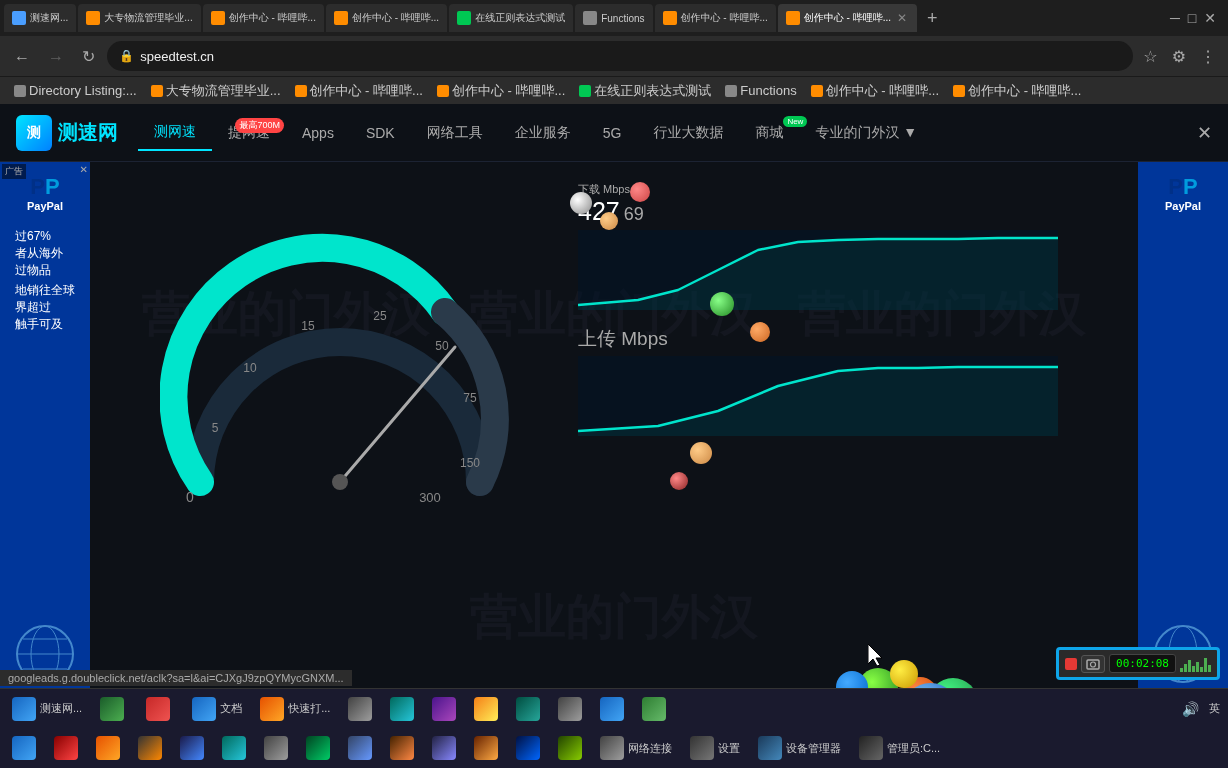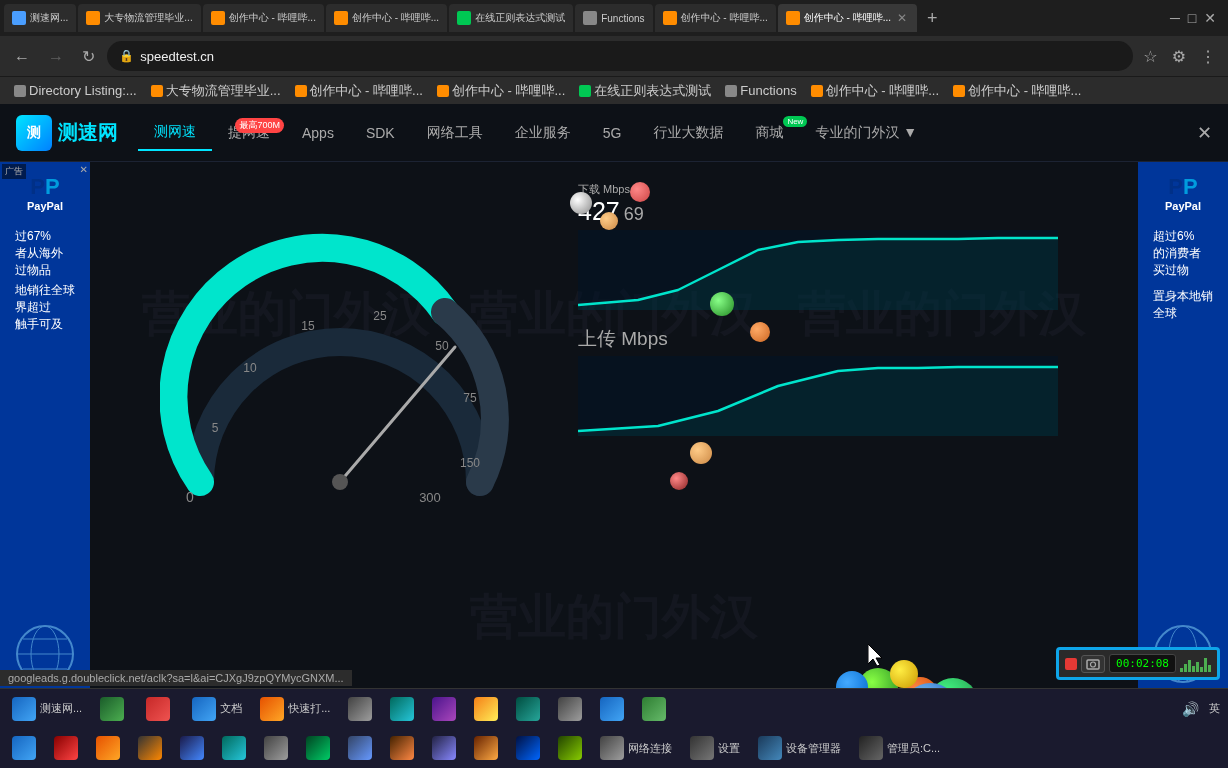--- a/index.html
+++ b/index.html
@@ -423,27 +423,20 @@
           </div>
         </div>
 
       </div>
 
       <div class="ad-right">
         <div class="paypal-logo">
           <span style="color:#003087;font-size:22px;font-weight:900;">P</span><span style="color:#009cde;font-size:22px;font-weight:900;">P</span>
           <div style="color:#fff;font-size:11px;">PayPal</div>
         </div>
-        <div class="ad-right-text">
-          <div>超过6%</div>
-          <div>的消费者</div>
-          <div>买过物</div>
-          <div style="margin-top:10px;">置身本地销</div>
-          <div>全球</div>
-        </div>
         <div style="margin-top:auto;padding:8px;">
           <svg width="60" height="60" viewBox="0 0 60 60">
             <circle cx="30" cy="30" r="28" fill="none" stroke="#4488cc" stroke-width="2"></circle>
             <ellipse cx="30" cy="30" rx="14" ry="28" fill="none" stroke="#4488cc" stroke-width="1"></ellipse>
             <line x1="2" y1="30" x2="58" y2="30" stroke="#4488cc" stroke-width="1"></line>
           </svg>
         </div>
         <div style="padding-bottom:8px;">
           <svg width="60" height="60" viewBox="0 0 60 60">
             <circle cx="30" cy="25" r="15" fill="none" stroke="#6699cc" stroke-width="2"></circle>

